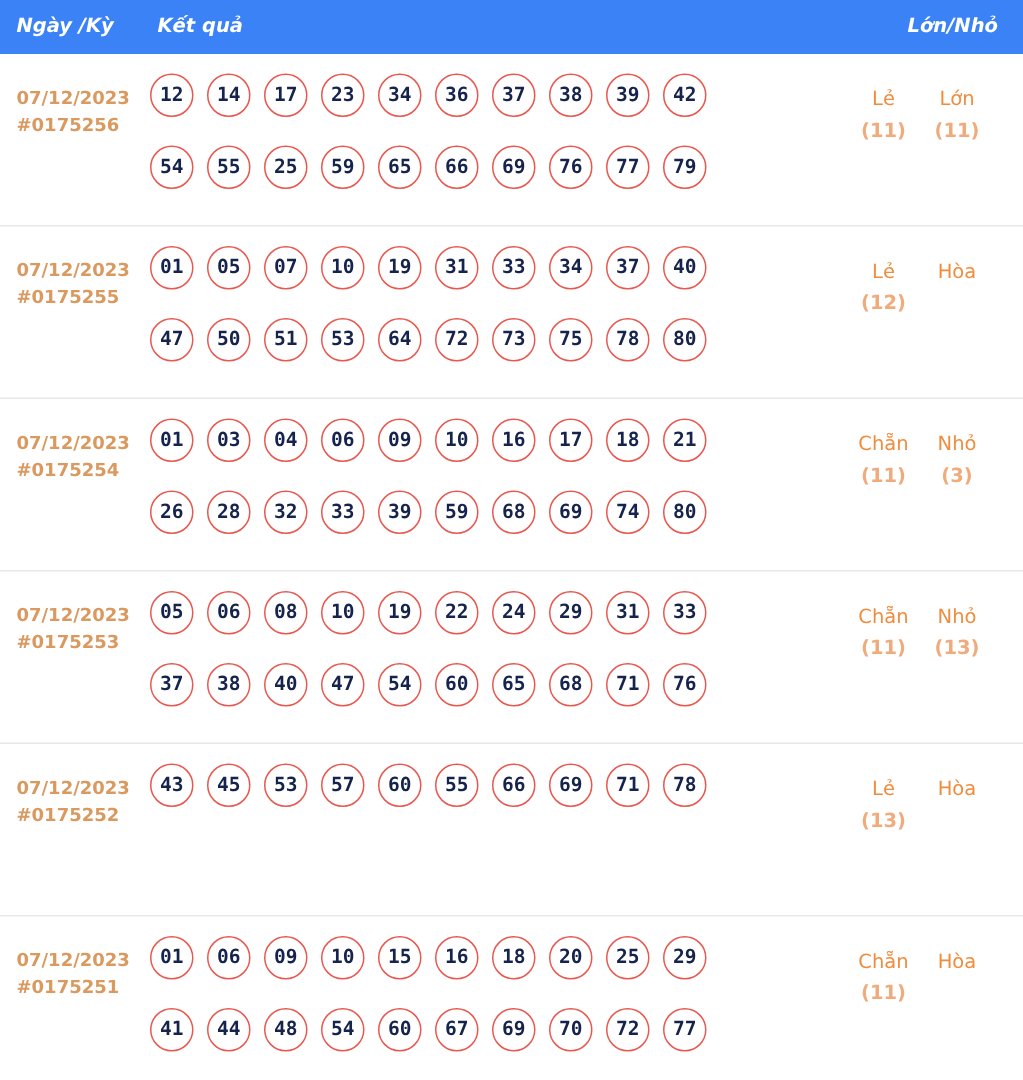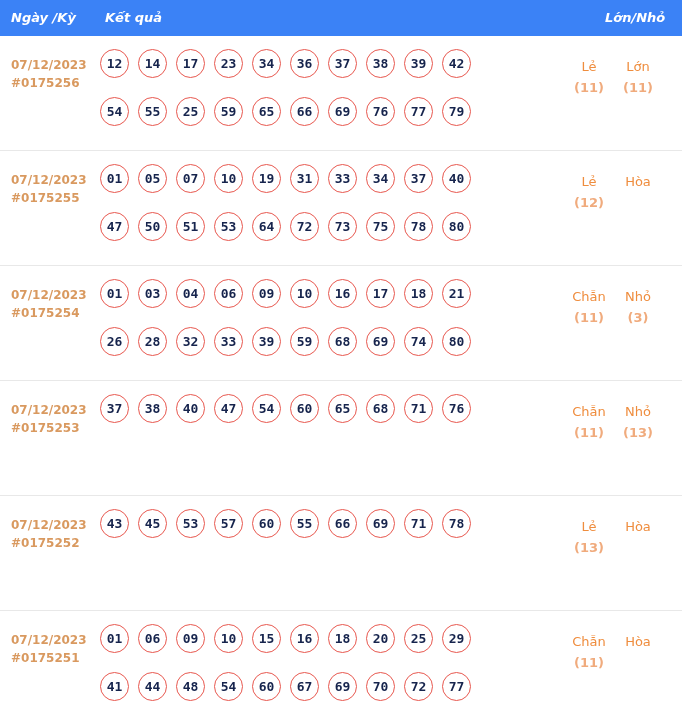--- a/index.html
+++ b/index.html
@@ -176,20 +176,21 @@
           <span class="tag-label">Nhỏ</span>
           <span class="tag-count">(3)</span>
         </div>
       </div>
       <div class="row">
         <div class="cell-date">
           <span class="date-line">07/12/2023</span>
           <span class="issue-line">#0175253</span>
         </div>
         <div class="cell-balls">
+          <div class="ball-line"><span class="ball">05</span><span class="ball">06</span><span class="ball">08</span><span class="ball">10</span><span class="ball">19</span><span class="ball">22</span><span class="ball">24</span><span class="ball">29</span><span class="ball">31</span><span class="ball">33</span></div>
           <div class="ball-line"><span class="ball">37</span><span class="ball">38</span><span class="ball">40</span><span class="ball">47</span><span class="ball">54</span><span class="ball">60</span><span class="ball">65</span><span class="ball">68</span><span class="ball">71</span><span class="ball">76</span></div>
         </div>
         <div class="cell-oddeven">
           <span class="tag-label">Chẵn</span>
           <span class="tag-count">(11)</span>
         </div>
         <div class="cell-bigsmall">
           <span class="tag-label">Nhỏ</span>
           <span class="tag-count">(13)</span>
         </div>

